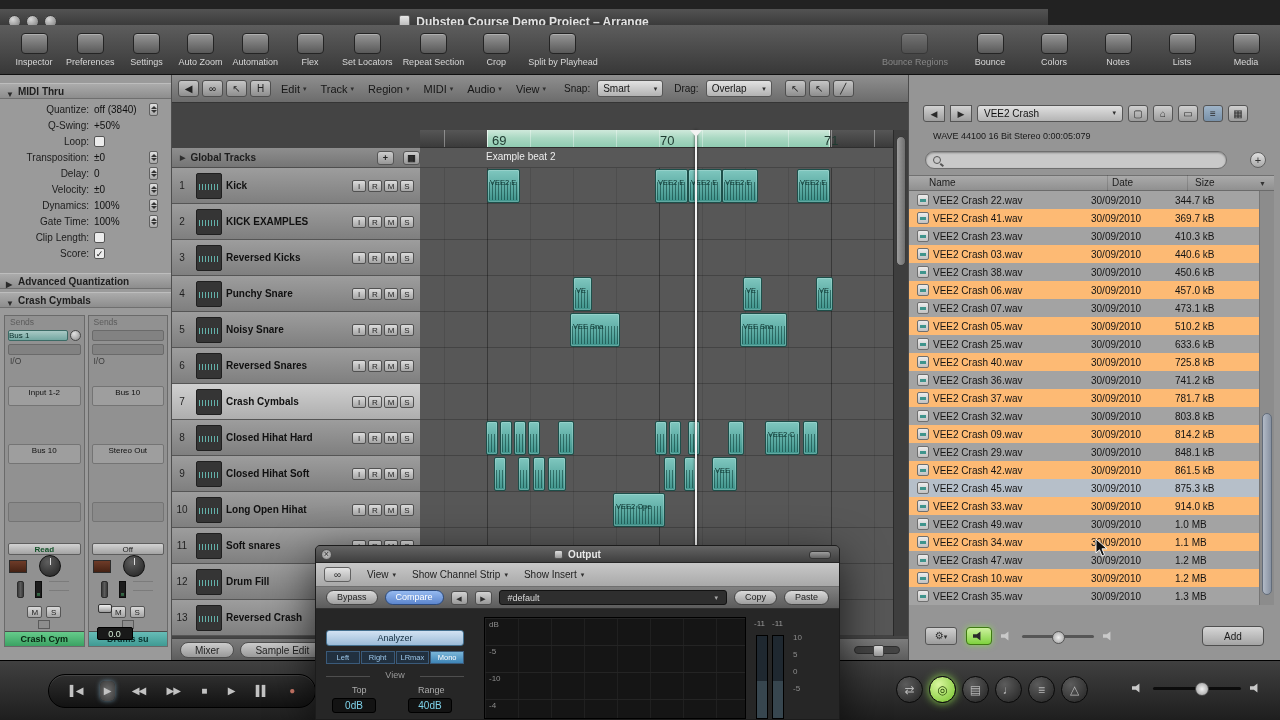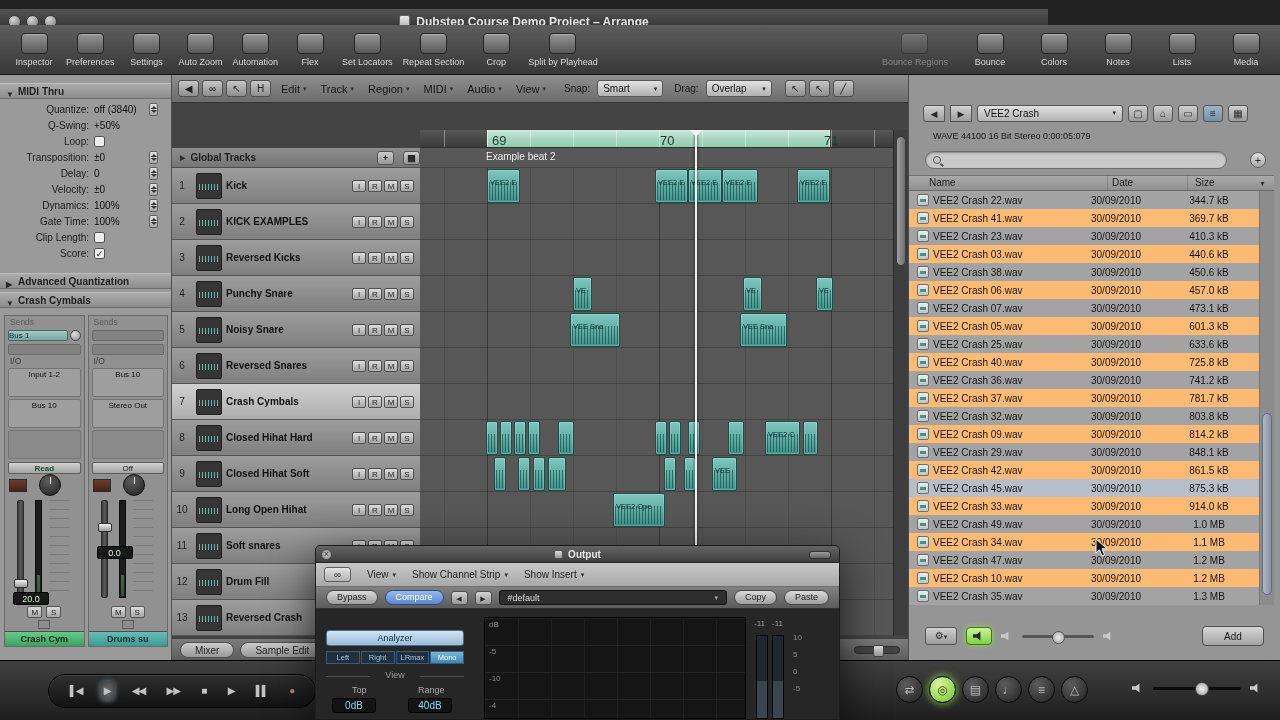--- a/index.html
+++ b/index.html
@@ -57,21 +57,21 @@
   .strip { flex:1; background:#919191; border:1px solid #6a6a6a; display:flex; flex-direction:column;
     font-size:8.5px; color:#222; }
   .strip-sends { height:12px; color:#5c5c5c; padding-left:5px; line-height:12px; }
   .send-row { height:14px; display:flex; align-items:center; padding:0 3px; gap:2px; }
   .send-slot { flex:1; height:11px; background:#828282; border:1px solid #6a6a6a; border-radius:2px;
     font-size:8px; line-height:10px; color:#123; }
   .send-slot.active { background:linear-gradient(#a9c9c5,#74a8a2); border-color:#3c6b66; color:#0a2c28; }
   .send-knob { width:11px; height:11px; border-radius:50%;
     background:radial-gradient(circle at 35% 30%, #e2e2e2, #8a8a8a); border:1px solid #474747; }
   .io-label { height:11px; color:#3d3d3d; padding-left:5px; line-height:11px; }
-  .io-slot { height:29px; margin:1px 3px; background:#9e9e9e; border:1px solid #747474; border-radius:2px;
+  .io-slot { height:20px; margin:19px 3px; background:#9e9e9e; border:1px solid #747474; border-radius:2px;
     font-size:8px; line-height:11px; text-align:center; color:#101010; }
   .io-slot.blank { background:#8a8a8a; }
   .auto-btn { height:12px; margin:2px 3px; background:linear-gradient(#d2d2d2,#a3a3a3);
     border:1px solid #5e5e5e; border-radius:2px; font-size:8px; line-height:11px; text-align:center; }
   .auto-btn.read { color:#14532a; font-weight:bold; }
   .eq-row { height:18px; display:flex; align-items:center; gap:4px; padding:0 4px; }
   .eq-box { width:18px; height:13px; background:linear-gradient(#6e3b28,#452214); border:1px solid #2c2c2c; }
   .pan-knob { width:22px; height:22px; border-radius:50%; margin-left:8px;
     background:radial-gradient(circle at 40% 30%, #5f5f5f, #1f1f1f); border:1px solid #111; position:relative; }
   .pan-knob::after { content:""; position:absolute; left:10px; top:2px; width:1px; height:7px; background:#ddd; }
@@ -221,21 +221,21 @@
   .colsep { position:absolute; top:100px; width:1px; height:430px; background:rgba(0,0,0,.14); }
   #file-list { position:absolute; left:0; top:116px; width:350px; height:414px; overflow:hidden; }
   .frow { height:18px; display:flex; align-items:center; font-size:10px; color:#141414; background:#a3a3a3; }
   .frow.alt { background:#fdba74; }
   .frow.selected { background:#b6bfc9; }
   .ficon { width:12px; height:12px; margin:0 4px 0 8px; border-radius:2px;
     background:linear-gradient(#ececec,#c2c2c2); border:1px solid #6f6f6f; position:relative; flex:none; }
   .ficon::after { content:""; position:absolute; left:2px; right:2px; top:4px; height:3px; background:#3f948c; }
   .fname { width:158px; white-space:nowrap; overflow:hidden; }
   .fdate { width:84px; }
-  .fsize { width:76px; text-align:center; padding-right:8px; }
+  .fsize { width:76px; text-align:left; padding-right:8px; }
   #br-scroll { position:absolute; left:350px; top:116px; width:15px; height:414px; background:#8c8c8c;
     border-left:1px solid #767676; }
   #br-thumb { position:absolute; left:2px; right:2px; top:222px; height:182px; border-radius:6px;
     background:linear-gradient(90deg,#b2bac6,#8791a1); border:1px solid #626c7a; }
   #br-bottom { position:absolute; left:0; right:0; top:543px; height:36px; display:flex;
     align-items:center; gap:9px; padding:0 16px; }
   #gear-btn { width:32px; height:18px; border-radius:3px; background:linear-gradient(#d0d0d0,#9c9c9c);
     border:1px solid #555; font-size:10px; text-align:center; line-height:16px; color:#2b2b2b; }
   #audition-btn { width:26px; height:18px; border-radius:4px; background:linear-gradient(#cdf29e,#7fd23f);
     border:1px solid #3f7a12; box-shadow:0 0 6px rgba(140,230,80,.8); display:flex; align-items:center;
@@ -908,21 +908,21 @@
           <div class="frow">
             <div class="ficon"></div>
             <div class="fname">VEE2 Crash 07.wav</div>
             <div class="fdate">30/09/2010</div>
             <div class="fsize">473.1 kB</div>
           </div>
           <div class="frow alt">
             <div class="ficon"></div>
             <div class="fname">VEE2 Crash 05.wav</div>
             <div class="fdate">30/09/2010</div>
-            <div class="fsize">601.3 kB</div>
+            <div class="fsize">510.2 kB</div>
           </div>
           <div class="frow">
             <div class="ficon"></div>
             <div class="fname">VEE2 Crash 25.wav</div>
             <div class="fdate">30/09/2010</div>
             <div class="fsize">633.6 kB</div>
           </div>
           <div class="frow alt">
             <div class="ficon"></div>
             <div class="fname">VEE2 Crash 40.wav</div>

